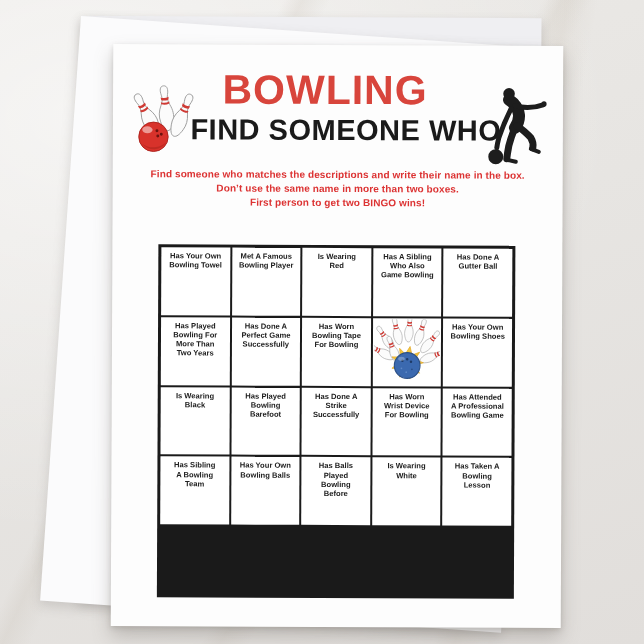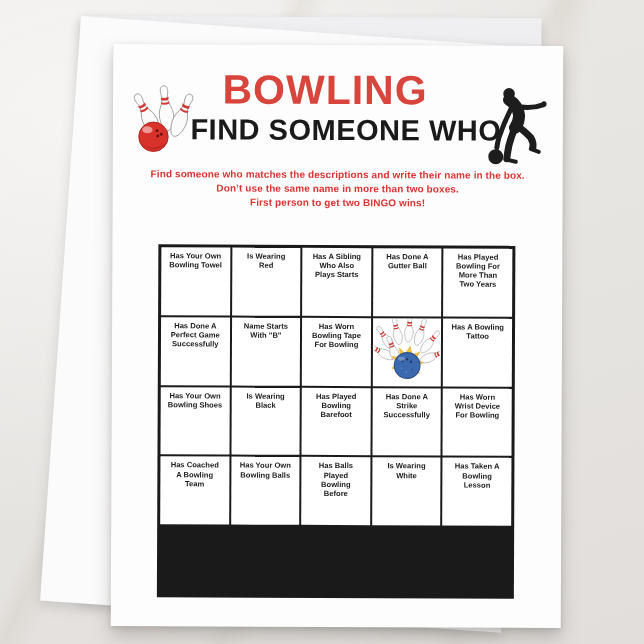--- a/index.html
+++ b/index.html
@@ -116,36 +116,36 @@
 
   <div class="instructions">
     <div>Find someone who matches the descriptions and write their name in the box.</div>
     <div>Don’t use the same name in more than two boxes.</div>
     <div>First person to get two BINGO wins!</div>
   </div>
 
   <div class="grid">
     <div class="cell">Has Your Own
 Bowling Towel</div>
+    <div class="cell">Met A Famous
+Bowling Player</div>
     <div class="cell">Is Wearing
 Red</div>
     <div class="cell">Has A Sibling
 Who Also
-Plays Starts</div>
+Game Bowling</div>
     <div class="cell">Has Done A
 Gutter Ball</div>
     <div class="cell">Has Played
 Bowling For
 More Than
 Two Years</div>
     <div class="cell">Has Done A
 Perfect Game
 Successfully</div>
-    <div class="cell">Name Starts
-With "B"</div>
     <div class="cell">Has Worn
 Bowling Tape
 For Bowling</div>
     <div class="cell cell-img">
       <svg viewBox="0 0 70 66">
         <use href="#pinshape" transform="translate(12,18) rotate(-35) scale(0.55)"></use>
         <use href="#pinshape" transform="translate(24,11) rotate(-12) scale(0.55)"></use>
         <use href="#pinshape" transform="translate(37,8) rotate(4) scale(0.55)"></use>
         <use href="#pinshape" transform="translate(49,12) rotate(18) scale(0.55)"></use>
         <use href="#pinshape" transform="translate(59,22) rotate(40) scale(0.55)"></use>
@@ -158,36 +158,37 @@
           <circle cx="30" cy="42" r="1.3" fill="#1e3a66"></circle>
           <circle cx="35" cy="40.5" r="1.3" fill="#1e3a66"></circle>
           <circle cx="39" cy="43" r="1.3" fill="#1e3a66"></circle>
           <circle cx="29" cy="50" r="0.9" fill="#5d87c4"></circle>
           <circle cx="40" cy="51" r="0.9" fill="#2a4c80"></circle>
           <circle cx="34" cy="54" r="0.9" fill="#5d87c4"></circle>
           <ellipse cx="29" cy="40" rx="3.5" ry="2.2" fill="#ffffff" opacity="0.28"></ellipse>
         </g>
       </svg>
     </div>
-    <div class="cell">Has A Bowling
-Tattoo</div>
     <div class="cell">Has Your Own
 Bowling Shoes</div>
     <div class="cell">Is Wearing
 Black</div>
     <div class="cell">Has Played
 Bowling
 Barefoot</div>
     <div class="cell">Has Done A
 Strike
 Successfully</div>
     <div class="cell">Has Worn
 Wrist Device
 For Bowling</div>
-    <div class="cell">Has Coached
+    <div class="cell">Has Attended
+A Professional
+Bowling Game</div>
+    <div class="cell">Has Sibling
 A Bowling
 Team</div>
     <div class="cell">Has Your Own
 Bowling Balls</div>
     <div class="cell">Has Balls
 Played
 Bowling
 Before</div>
     <div class="cell">Is Wearing
 White</div>

